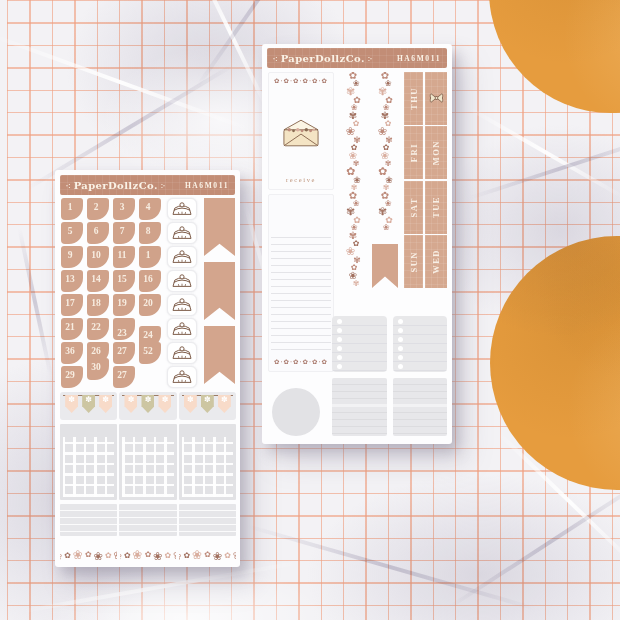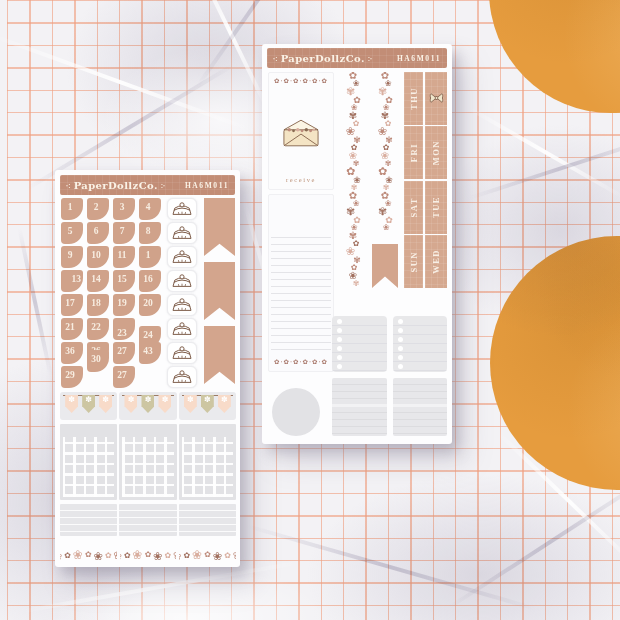--- a/index.html
+++ b/index.html
@@ -179,21 +179,21 @@
         </div>
         <div class="tile tan-tex" style="left: 26px; top: 48px;">
           <span>10</span>
         </div>
         <div class="tile tan-tex" style="left: 52px; top: 48px;">
           <span>11</span>
         </div>
         <div class="tile tan-tex" style="left: 78px; top: 48px;">
           <span>1</span>
         </div>
-        <div class="tile tan-tex" style="left: 0px; top: 72px; justify-content: flex-end;">
+        <div class="tile tan-tex" style="left: 0px; top: 72px;">
           <span>13</span>
         </div>
         <div class="tile tan-tex" style="left: 26px; top: 72px;">
           <span>14</span>
         </div>
         <div class="tile tan-tex" style="left: 52px; top: 72px;">
           <span>15</span>
         </div>
         <div class="tile tan-tex" style="left: 78px; top: 72px;">
           <span>16</span>
@@ -225,26 +225,26 @@
         <div class="tile tan-tex" style="left: 0px; top: 144px;">
           <span>36</span>
         </div>
         <div class="tile tan-tex" style="left: 26px; top: 144px;">
           <span>26</span>
         </div>
         <div class="tile tan-tex" style="left: 52px; top: 144px;">
           <span>27</span>
         </div>
         <div class="tile tan-tex" style="left: 78px; top: 144px;">
-          <span>43</span>
+          <span>52</span>
         </div>
         <div class="tile tan-tex" style="left: 0px; top: 168px;">
           <span>29</span>
         </div>
-        <div class="tile tan-tex" style="left: 26px; top: 152px;">
+        <div class="tile tan-tex" style="left: 26px; top: 160px;">
           <span>30</span>
         </div>
         <div class="tile tan-tex" style="left: 52px; top: 168px;">
           <span>27</span>
         </div>
       </div>
     <div id="pies">
         <div class="pie" style="top: 0px;">
     <svg width="24" height="18" viewBox="0 0 26 20">
       <path d="M3 16 L5 9 Q13 4 21 9 L23 16 Z" fill="#ffffff" stroke="#7d5c49" stroke-width="1.1" stroke-linejoin="round"></path>

